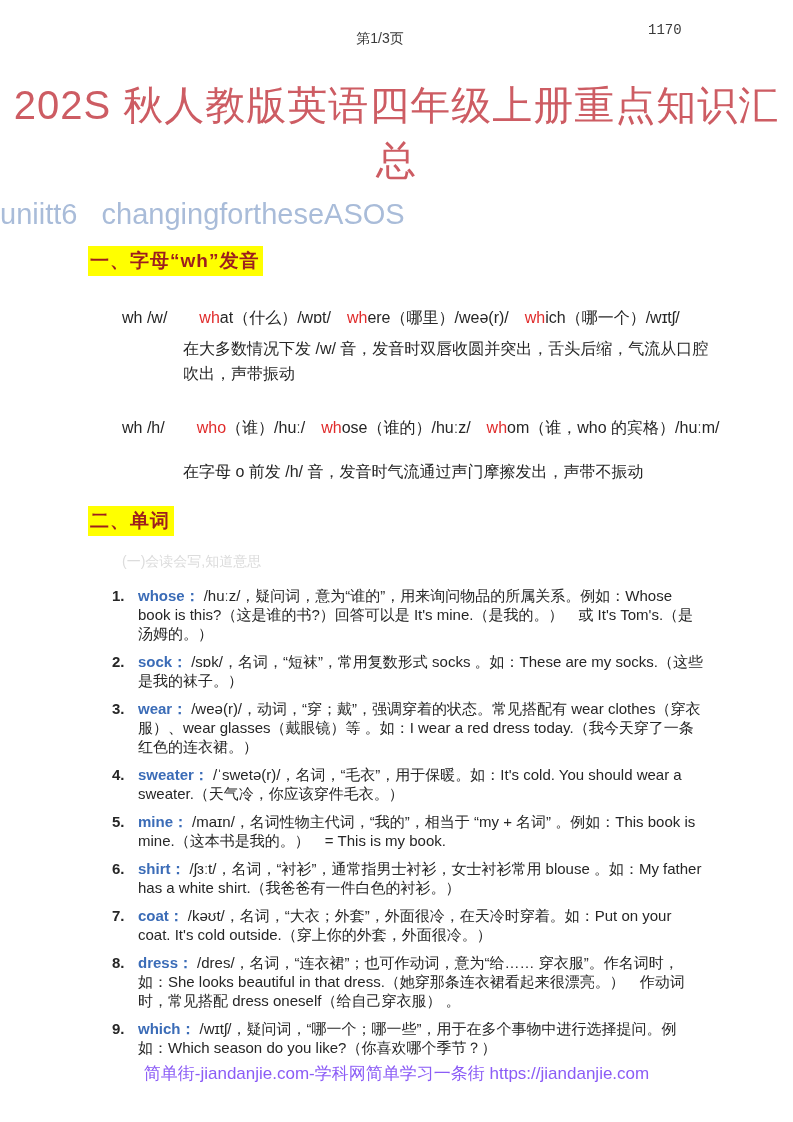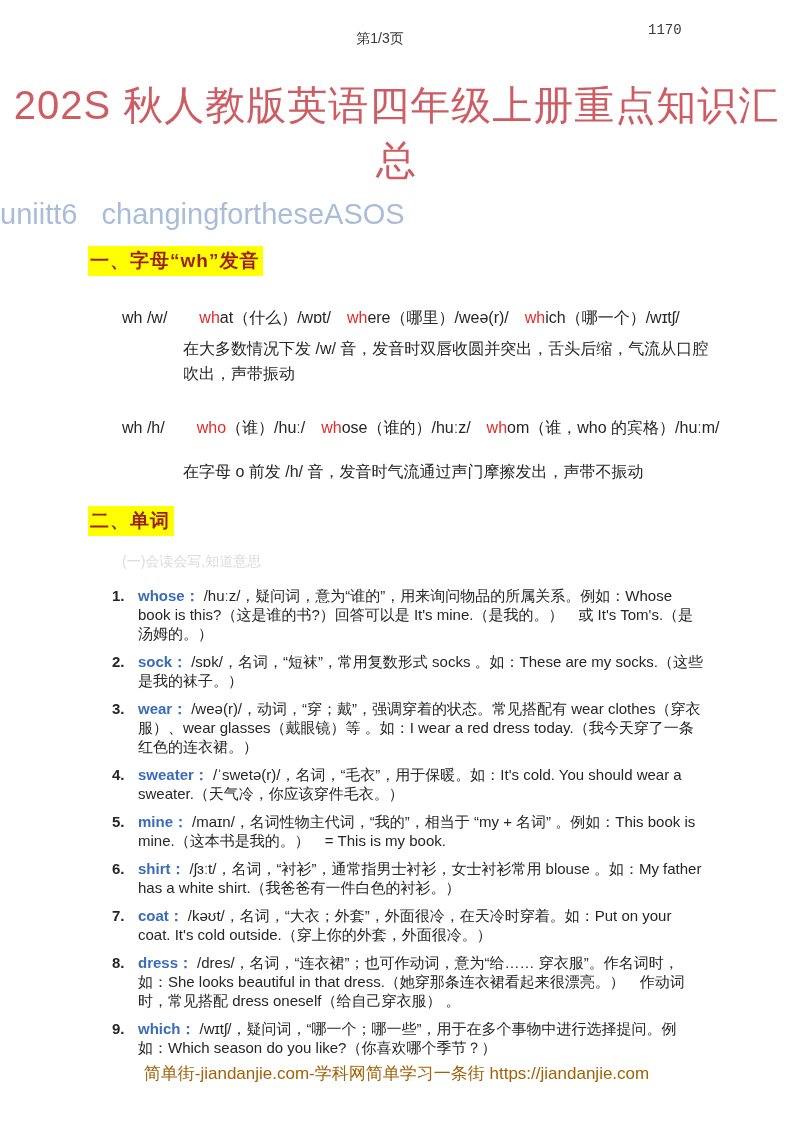--- a/index.html
+++ b/index.html
@@ -41,21 +41,21 @@
     font-size:16px; line-height:25px; color:#262626;
   }
   .subsection-title { margin-left:122px; margin-top:17px; font-size:14px; color:#dcdcdc; }
   .word-list { margin:15px 0 0 112px; width:594px; }
   .w-item { display:flex; margin-bottom:9px; font-size:15px; line-height:19px; }
   .w-num { width:26px; flex-shrink:0; font-weight:700; color:#262626; }
   .w-body { flex:1; }
   .w-term { color:#3b6cb7; font-weight:700; margin-right:4px; }
   .page-footer {
     position:absolute; top:1062px; left:0; width:793px; text-align:center;
-    font-size:17px; color:#a16207;
+    font-size:17px; color:#8b5cf6;
   }
 </style>
 </head>
 <body>
 
 <div class="page-header">
   <div class="page-indicator">第1/3页</div>
   <div class="doc-number">1170</div>
 </div>
 

